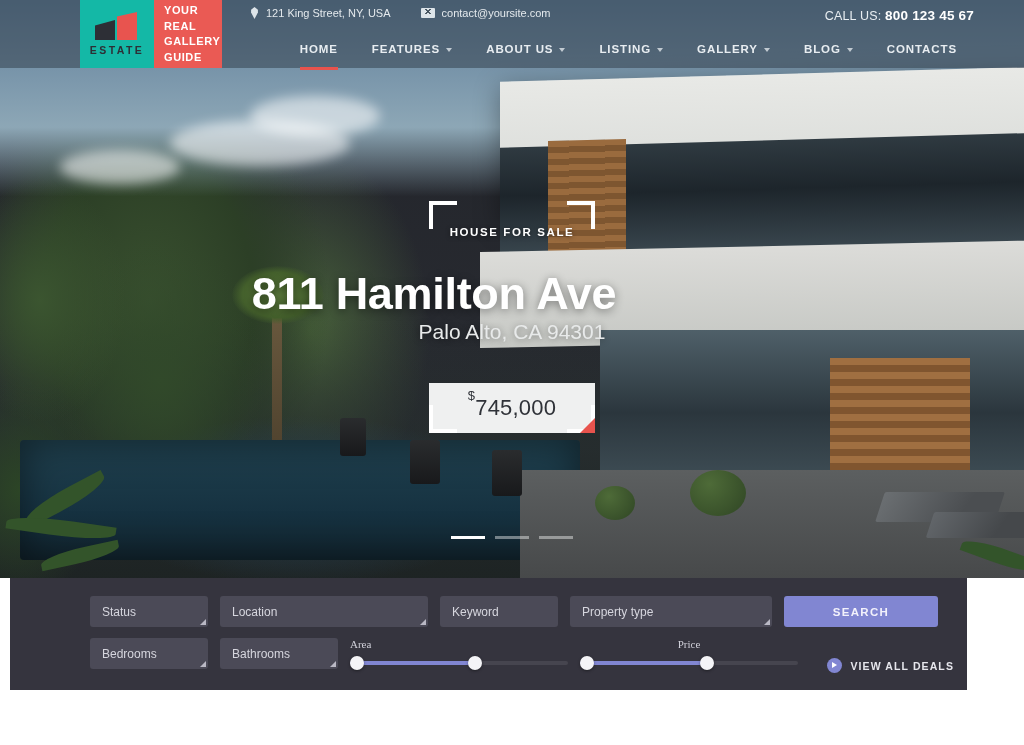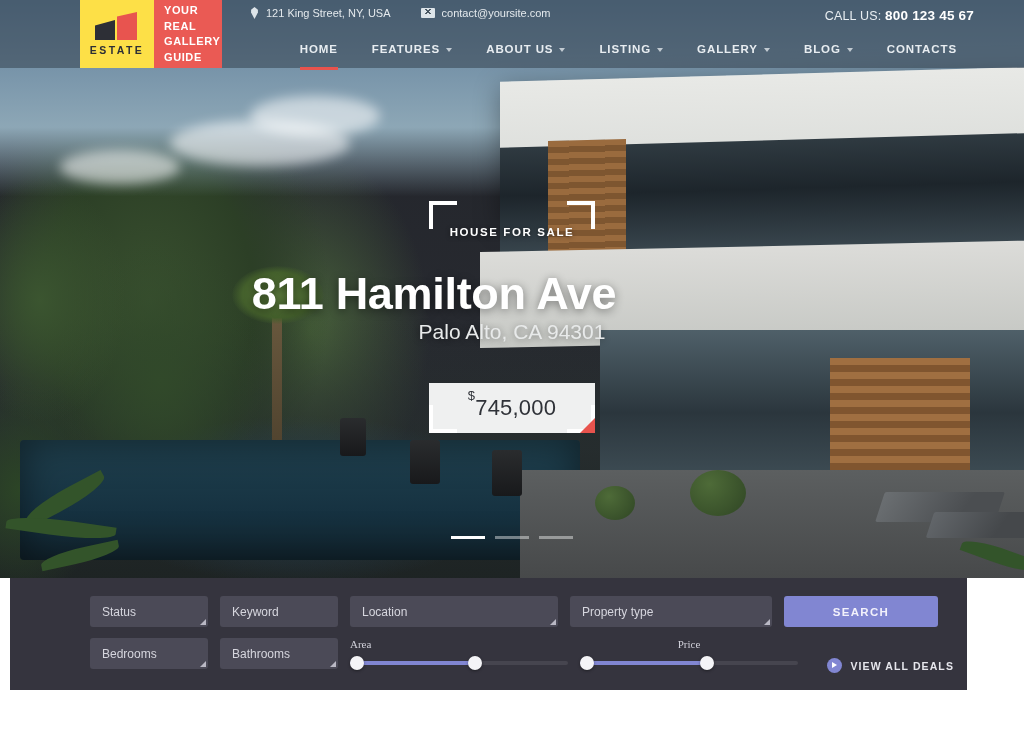--- a/index.html
+++ b/index.html
@@ -114,21 +114,21 @@
   .l4{ left:960px; top:548px; width:80px; height:16px; transform:rotate(20deg);}
 
   
   .header {
     position:absolute; left:0; top:0; width:1024px; height:68px;
     background: rgba(52,66,78,.55);
     z-index: 20;
   }
   .logo-wrap { position:absolute; left:80px; top:0; width:142px; height:68px; display:flex; }
   .logo-white {
-    width:74px; height:68px; background:#fde047;
+    width:74px; height:68px; background:#14b8a6;
     display:flex; flex-direction:column; align-items:center; justify-content:center; gap:4px;
   }
   .logo-mark { width:44px; height:28px; position:relative; }
   .logo-dark {
     position:absolute; left:0; bottom:0; width:20px; height:20px; background:#2d2f36;
     clip-path: polygon(0 28%, 100% 0, 100% 100%, 0 100%);
   }
   .logo-red {
     position:absolute; right:2px; bottom:0; width:20px; height:28px; background:#e8544f;
     clip-path: polygon(0 16%, 100% 0, 100% 100%, 0 100%);
@@ -371,22 +371,22 @@
         <span>CONTACTS</span>
       </div>
     </nav>
   </div>
 
   <div class="searchbar">
     <div class="sb-inner">
 
       <div class="row row1">
         <div class="field f-status">Status</div>
+        <div class="field f-location">Location</div>
         <div class="field f-keyword plain">Keyword</div>
-        <div class="field f-location">Location</div>
         <div class="field f-ptype">Property type</div>
         <button class="btn-search">SEARCH</button>
       </div>
 
       <div class="row row2">
         <div class="field f-bedrooms">Bedrooms</div>
         <div class="field f-bathrooms">Bathrooms</div>
 
         <div class="slider-group small" style="width:218px;">
           <span class="slider-label">Area</span>

